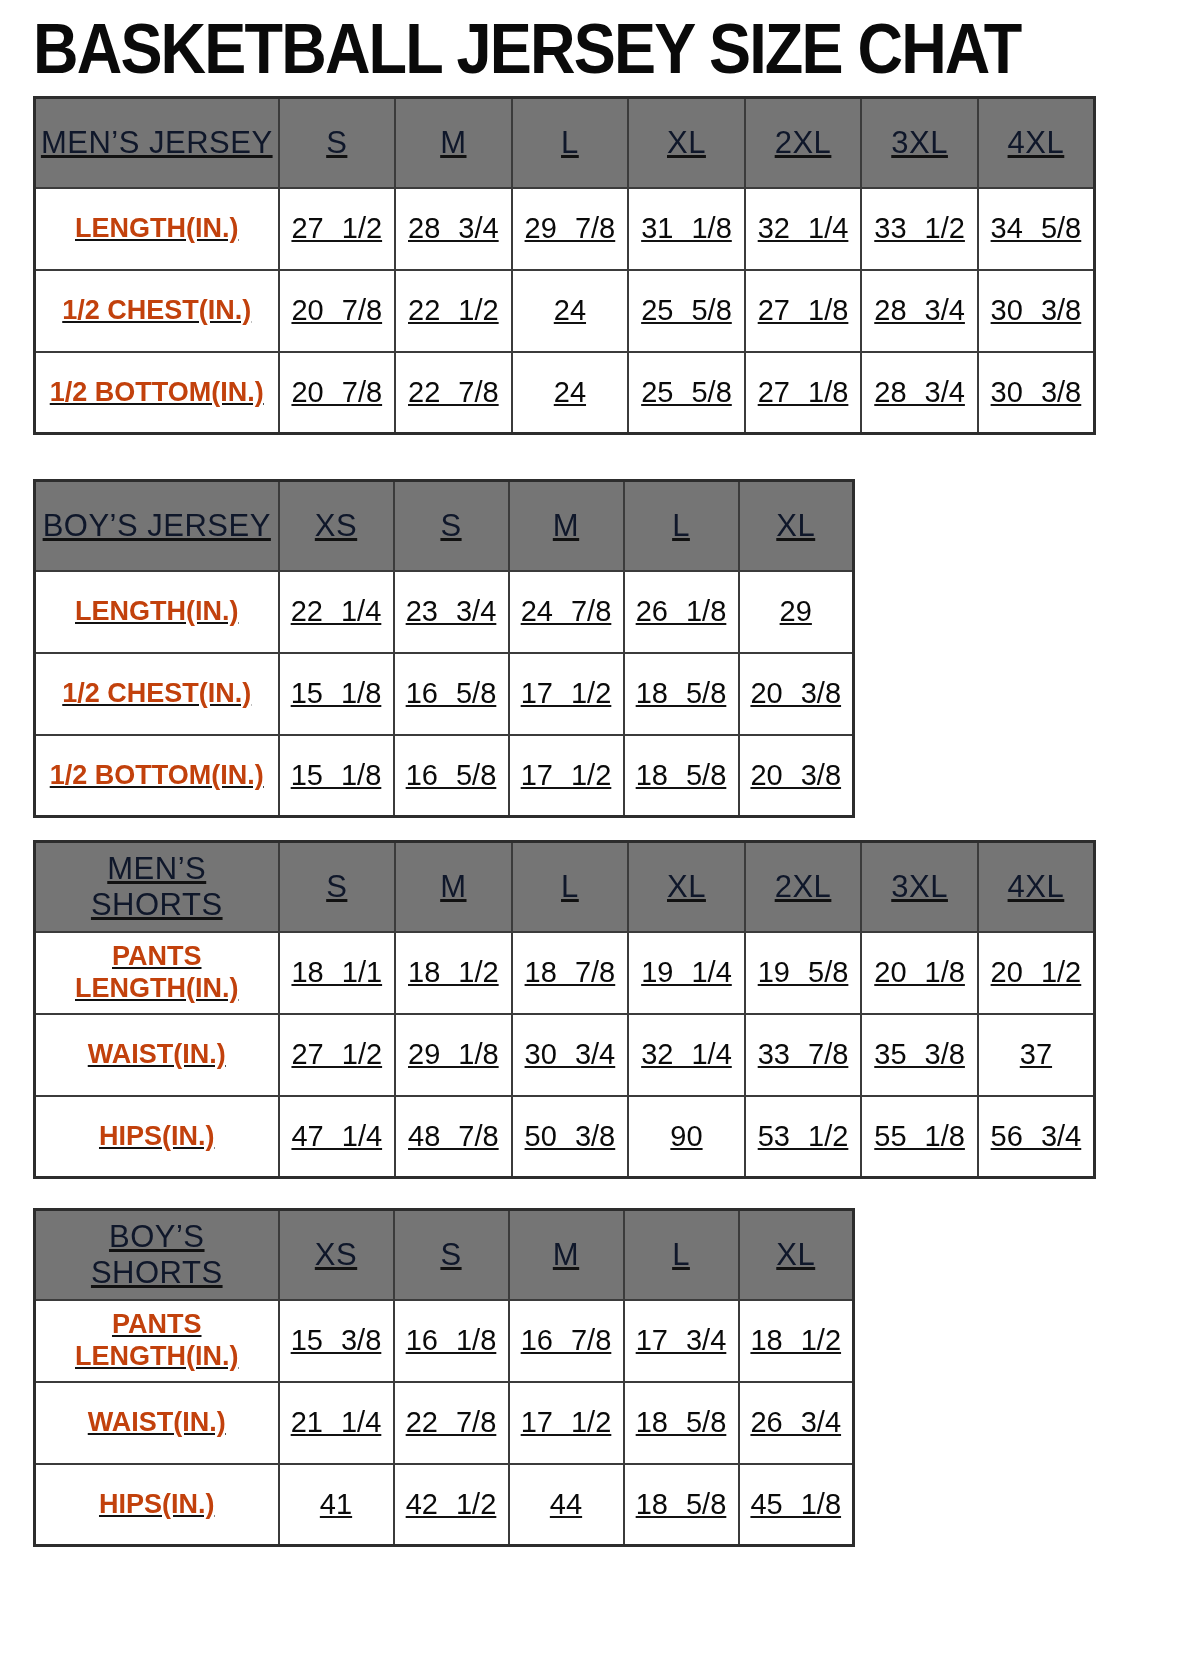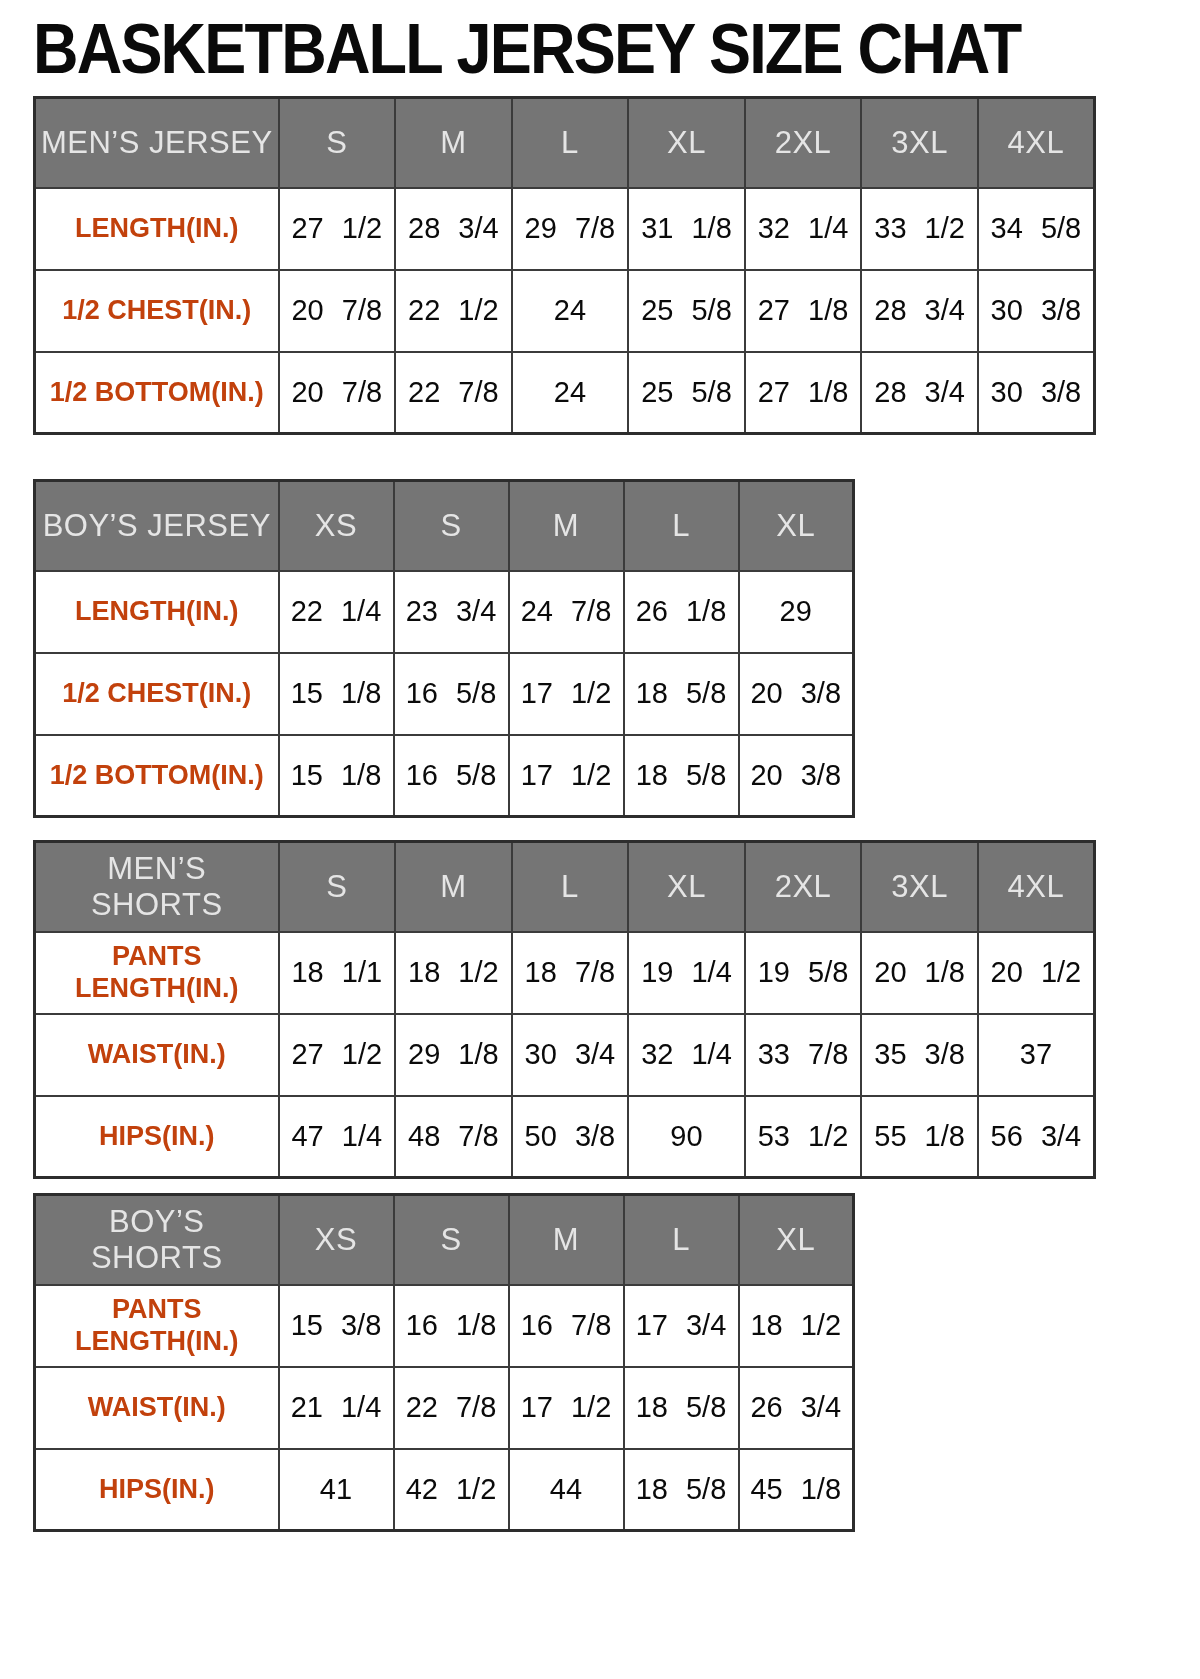--- a/index.html
+++ b/index.html
@@ -3,21 +3,21 @@
 <meta charset="utf-8">
 <style>
   * { margin: 0; padding: 0; box-sizing: border-box; }
   html, body { background: #ffffff; }
   body {
     width: 1200px; height: 1679px;
     overflow: hidden;
     font-family: "Liberation Sans", sans-serif;
     color: #111;
   }
-  .page { padding: 14px 30px 0 33px; }
+  .page { padding: 14px 30px 0 33px; text-decoration: underline; }
 
   .title {
     font-size: 70px;
     font-weight: bold;
     letter-spacing: -2px;
     line-height: 1.0;
     color: #0a0a0a;
     white-space: nowrap;
     display: inline-block;
     transform: scaleX(0.90);
@@ -38,34 +38,34 @@
 
   table.size-table {
     border-collapse: collapse;
     table-layout: fixed;
     border: 3px solid #2d2d2d;
   }
   table.size-table.cols7 { width: 1063px; }
   table.size-table.cols5 { width: 822px; border-radius: 31px; }
   #tables table:nth-of-type(1) { margin-bottom: 44px; }
   #tables table:nth-of-type(2) { margin-bottom: 22px; }
-  #tables table:nth-of-type(3) { margin-bottom: 14px; }
+  #tables table:nth-of-type(3) { margin-bottom: 29px; }
 
   col.label-col { width: 244px; }
 
   .size-table th, .size-table td {
     border: 2px solid #3b3b3b;
     text-align: center;
     vertical-align: middle;
     padding: 2px 4px;
   }
   .size-table thead tr { height: 90px; }
   .size-table thead th {
     background: var(--header-gray, #757575);
-    color: #e5e5e5;
+    color: #0f172a;
     font-weight: 400;
     font-size: 31px;
     letter-spacing: 0.5px;
   }
   .size-table tbody tr { height: 82px; }
   .size-table tbody th {
     font-weight: bold;
     font-size: 27px;
     color: #c2410c;
     line-height: 1.15;

